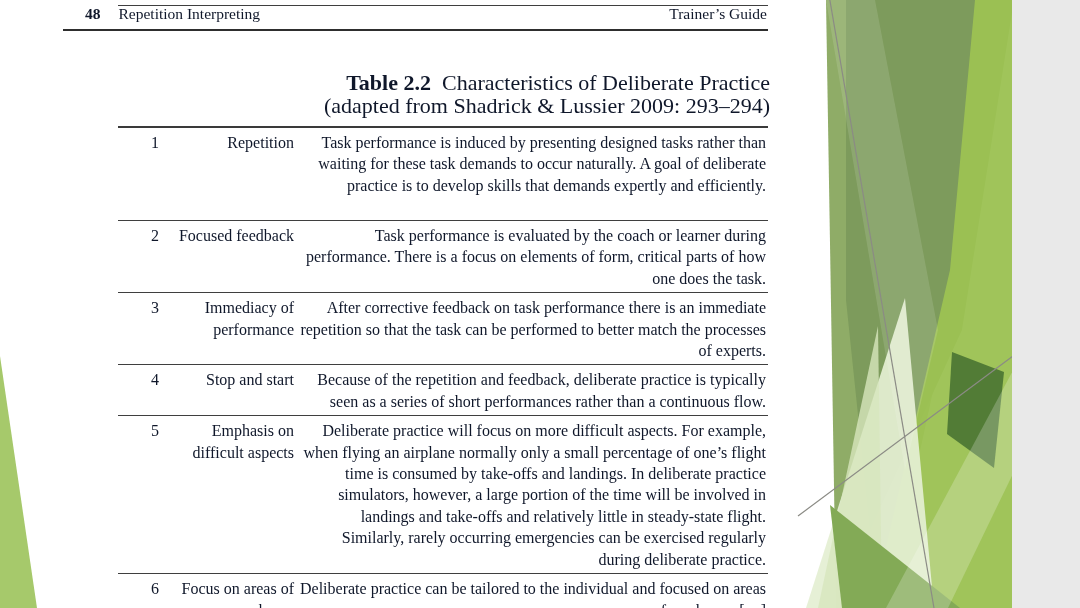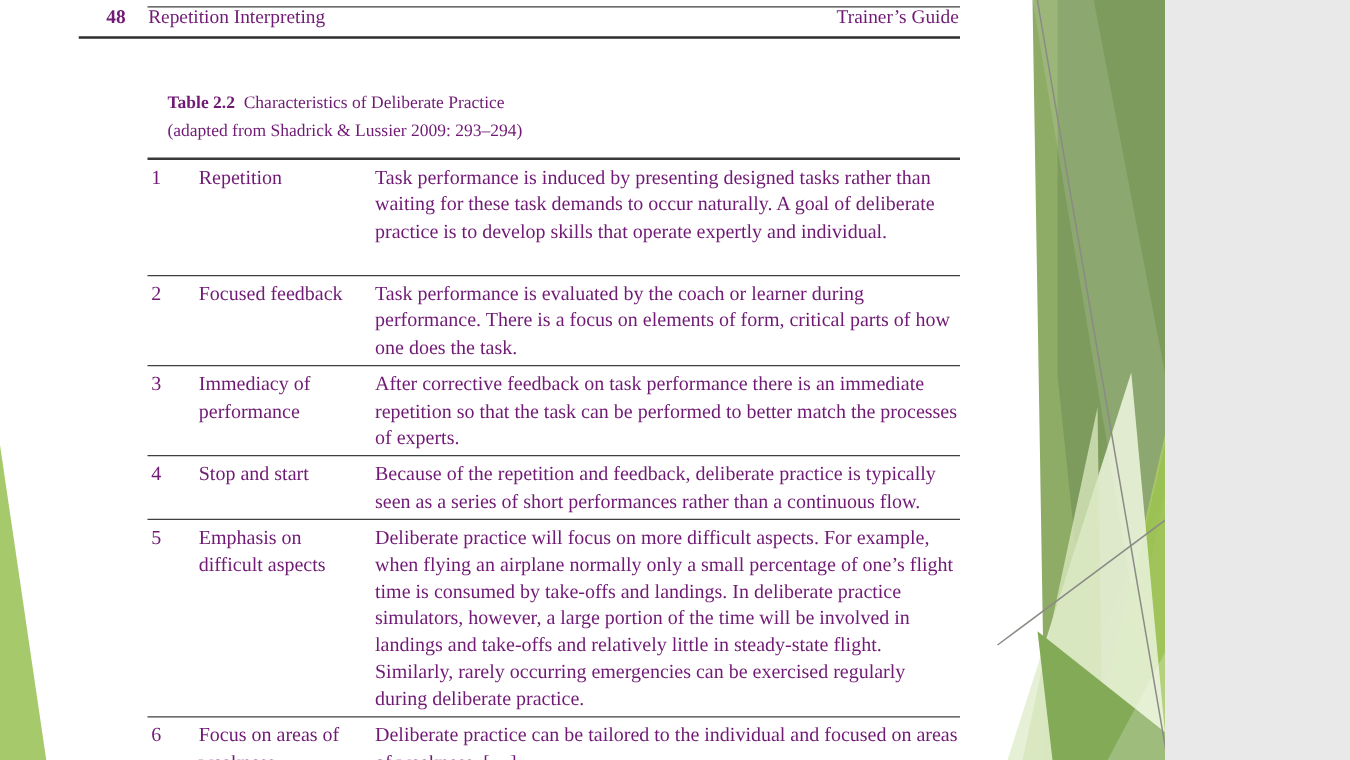--- a/index.html
+++ b/index.html
@@ -1,39 +1,40 @@
 <!DOCTYPE html>
 <html><head>
 <meta charset="utf-8">
 <style>
   html,body{margin:0;padding:0;background:#e9e9e9;}
   .slide{
     position:relative;
-    width:932px;height:608px;
+    width:1012px;height:608px;
     background:#ffffff;
     overflow:hidden;
     font-family:"Liberation Serif","DejaVu Serif",serif;
-    color:#701a75;
+    color:#0f172a;
+    text-align:right;
   }
   svg.deco{position:absolute;top:0;left:0;width:1080px;height:608px;z-index:0;}
   .page{position:absolute;top:0;left:63px;width:757px;height:608px;z-index:1;background:transparent;}
 
   
   .running-head{
     position:absolute;top:5px;left:22px;width:682px;
     display:flex;justify-content:space-between;align-items:baseline;
     font-size:15.5px;
   }
   .rh-left{display:flex;gap:18px;align-items:baseline;}
   .rh-pagenum{font-weight:bold;}
   .rh-guide{}
   .running-rule{position:absolute;top:29px;left:0px;width:705px;height:2px;background:#2e2e2e;}
 
   
-  .caption{position:absolute;top:71px;left:71px;width:650px;font-size:14px;line-height:23px;}
+  .caption{position:absolute;top:71px;left:57px;width:650px;font-size:22px;line-height:23px;}
   .caption b{font-weight:bold;}
 
   
   .dp-table{position:absolute;top:126px;left:55px;width:650px;border-top:2px solid #3a3a3a;}
   .dp-row{
     display:flex;align-items:flex-start;
     border-bottom:1.6px solid #3f3f3f;
     padding:4px 0 3px 0;
     font-size:16px;line-height:21.4px;
   }
@@ -93,21 +94,21 @@
         <b>Table 2.2</b>&nbsp;
         <span>Characteristics of Deliberate Practice</span>
       </div>
       <div>(adapted from Shadrick &amp; Lussier 2009: 293–294)</div>
     </div>
 
     <div class="dp-table">
       <div class="dp-row r1">
         <div class="col-num">1</div>
         <div class="col-term">Repetition</div>
-        <div class="col-desc">Task performance is induced by presenting designed tasks rather than waiting for these task demands to occur naturally. A goal of deliberate practice is to develop skills that operate expertly and individual.</div>
+        <div class="col-desc">Task performance is induced by presenting designed tasks rather than waiting for these task demands to occur naturally. A goal of deliberate practice is to develop skills that demands expertly and efficiently.</div>
       </div>
       <div class="dp-row r2">
         <div class="col-num">2</div>
         <div class="col-term">Focused feedback</div>
         <div class="col-desc">Task performance is evaluated by the coach or learner during performance. There is a focus on elements of form, critical parts of how one does the task.</div>
       </div>
       <div class="dp-row r3">
         <div class="col-num">3</div>
         <div class="col-term">Immediacy of performance</div>
         <div class="col-desc">After corrective feedback on task performance there is an immediate repetition so that the task can be performed to better match the processes of experts.</div>

